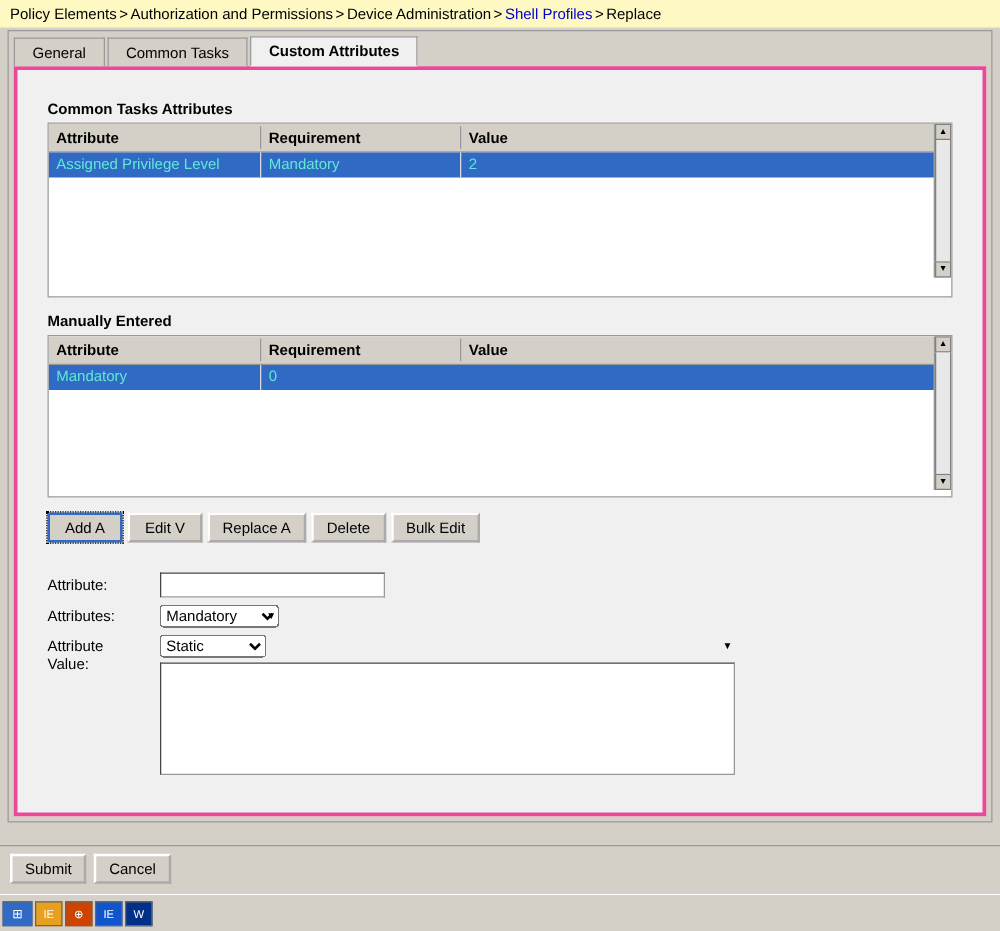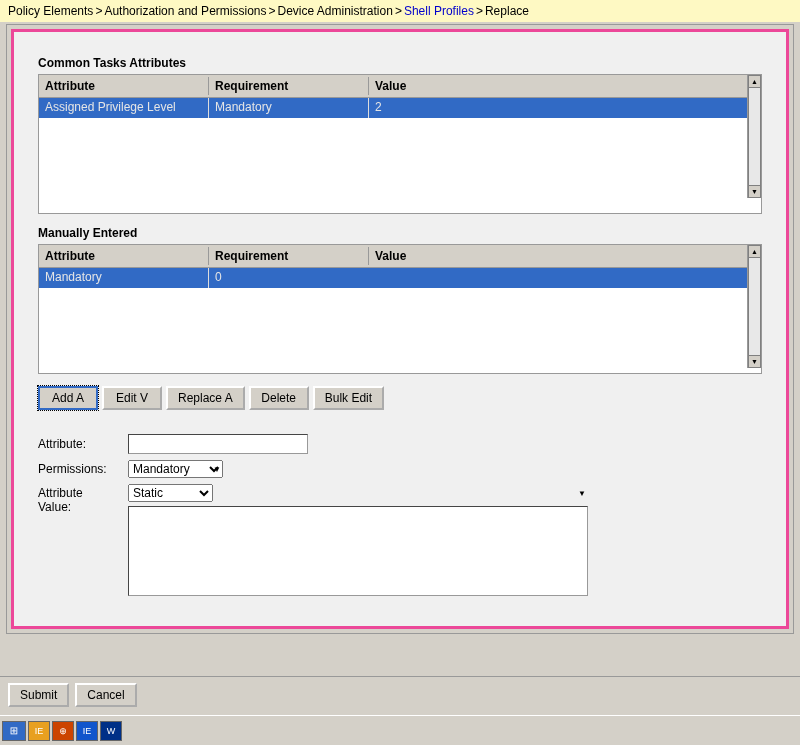--- a/index.html
+++ b/index.html
@@ -88,21 +88,21 @@
     }
     .table-header-cell:last-child { border-right: none; }
 
     .table-row {
       display: grid;
       grid-template-columns: 170px 160px 1fr;
       min-height: 20px;
     }
     .table-row.selected {
       background: #316ac5;
-      color: #e5e5e5;
+      color: #5eead4;
     }
     .table-cell {
       padding: 2px 6px;
       font-size: 12px;
       border-right: 1px solid #ddd;
     }
     .table-cell:last-child { border-right: none; }
 
     .table-body {
       min-height: 100px;
@@ -273,20 +273,25 @@
   <span> &gt; </span>
   <span>Device Administration</span>
   <span> &gt; </span>
   <a href="#" style="color:#0000cc;">Shell Profiles</a>
   <span> &gt; </span>
   <span>Replace</span>
 </div>
 
 <div class="main-container">
 
+  <div class="tab-bar">
+    <div class="tab">General</div>
+    <div class="tab">Common Tasks</div>
+    <div class="tab active">Custom Attributes</div>
+  </div>
 
   <div class="tab-content">
 
     <div class="section-label">Common Tasks Attributes</div>
 
     <div class="table-container" style="height:140px; overflow:hidden;">
       <div class="table-wrapper">
         <div class="table-main">
           <div class="table-header">
             <div class="table-header-cell">Attribute</div>
@@ -341,21 +346,21 @@
       <button class="btn">Delete</button>
       <button class="btn">Bulk Edit</button>
     </div>
 
     <div class="form-row">
       <div class="form-label">Attribute:</div>
       <input type="text" class="form-input" value="" style="">
     </div>
 
     <div class="form-row">
-      <div class="form-label">Permissions:</div>
+      <div class="form-label">Attributes:</div>
       <div class="select-wrapper">
         <select>
           <option>Mandatory</option>
           <option>Optional</option>
         </select>
       </div>
     </div>
 
     <div class="form-row attr-value">
       <div class="form-label attr-value-label">Attribute<br>Value:</div>

